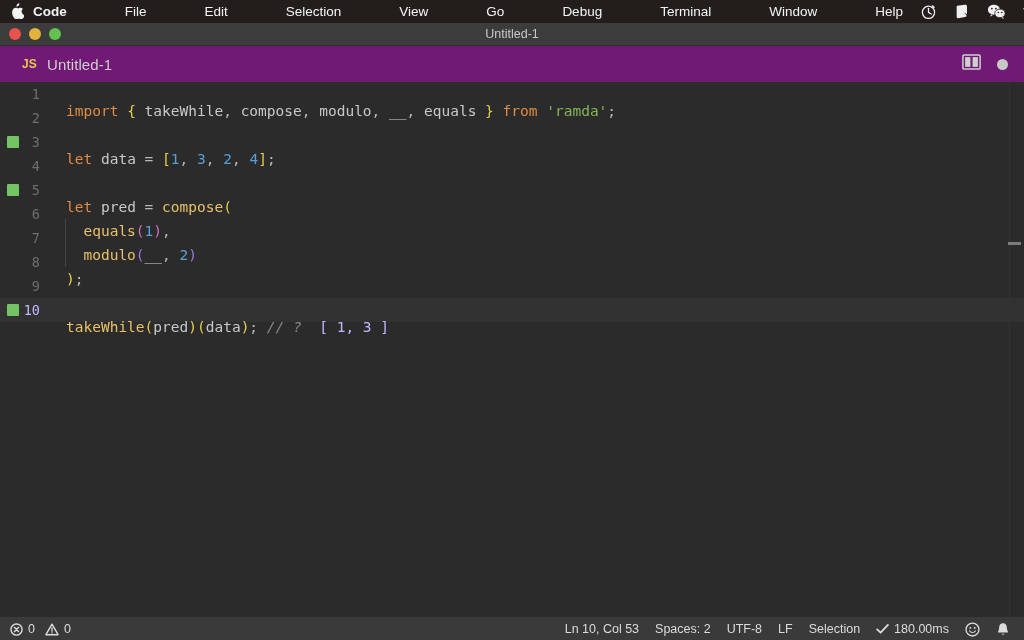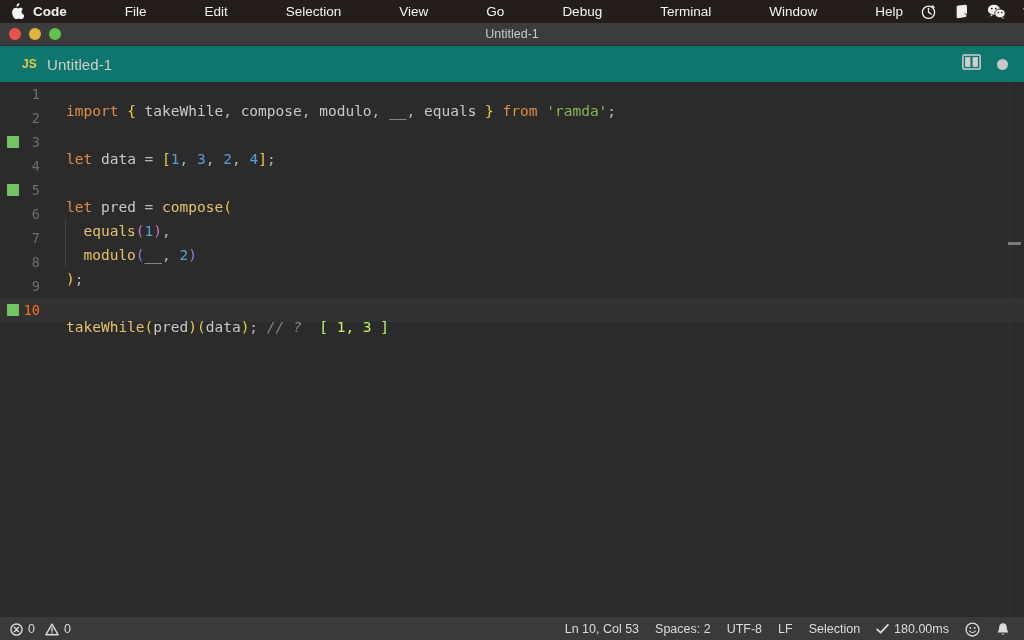--- a/index.html
+++ b/index.html
@@ -121,21 +121,21 @@
     left: 0; right: 0;
     text-align: center;
     font-size: 12.5px;
     color: #c9c9c9;
     pointer-events: none;
   }
 
   
   .tabbar {
     height: 36px;
-    background: #0f766e;
+    background: #701a75;
     display: flex;
     align-items: center;
     padding-left: 22px;
     box-sizing: border-box;
   }
   .tab {
     display: flex;
     align-items: center;
     gap: 10px;
     height: 36px;
@@ -202,21 +202,21 @@
     width: 56px;
     text-align: right;
     padding-right: 16px;
     box-sizing: border-box;
     color: #6e6e6e;
     font-family: "DejaVu Sans Mono", monospace;
     font-size: 13.5px;
     flex: none;
     user-select: none;
   }
-  .row.active .lineno { color: #f97316; }
+  .row.active .lineno { color: #c4b5fd; }
   .code {
     flex: 1;
     position: relative;
     padding-left: 10px;
     margin-top: 34px;
   }
   .indent-guide {
     position: absolute;
     left: 9px;
     top: 0;
@@ -228,21 +228,21 @@
   .t-kw   { color: #e08c45; }           
   .t-fn   { color: #e8c06a; }           
   .t-id   { color: #c8c8c8; }           
   .t-punc { color: #b9b9b9; }           
   .t-brace{ color: #e4cd4a; }           
   .t-paren-m { color: #d06fbd; }        
   .t-paren-p { color: #9a79d6; }        
   .t-num  { color: #5a9ed6; }           
   .t-str  { color: #86b555; }           
   .t-cmt  { color: #868686; font-style: italic; }
-  .t-res  { color: #bef264; }           
+  .t-res  { color: #c4b5fd; }           
 
   .scroll-mark {
     position: absolute;
     right: 3px;
     top: 160px;
     width: 13px;
     height: 3px;
     background: #8a8a8a;
     opacity: 0.85;
   }

